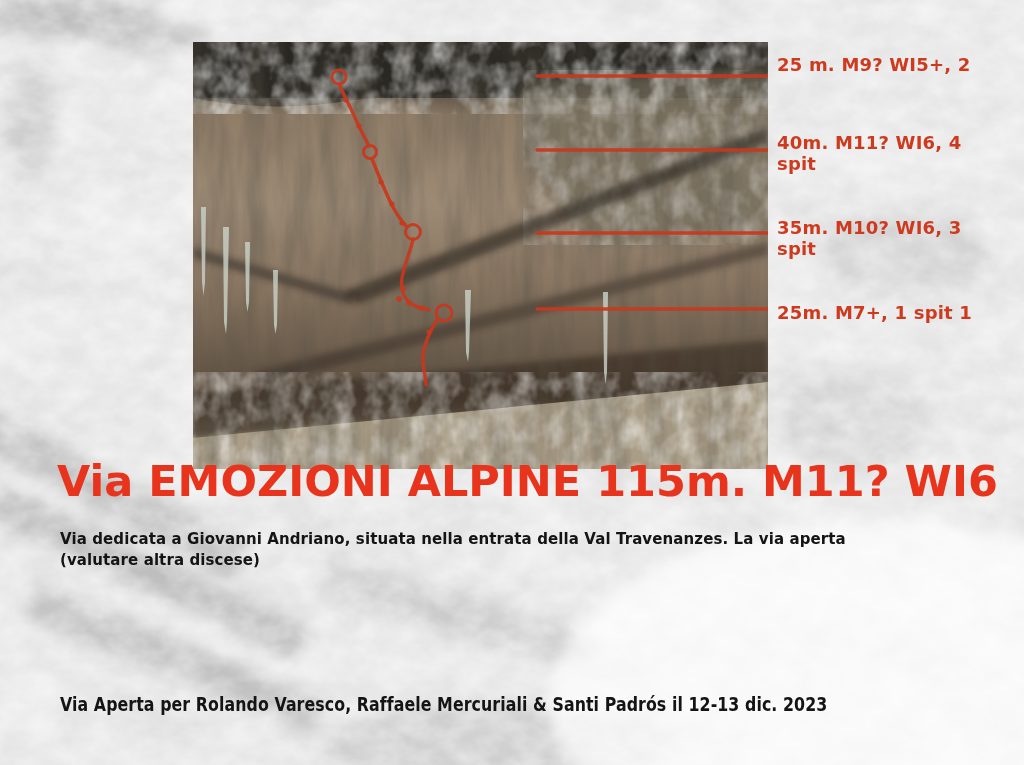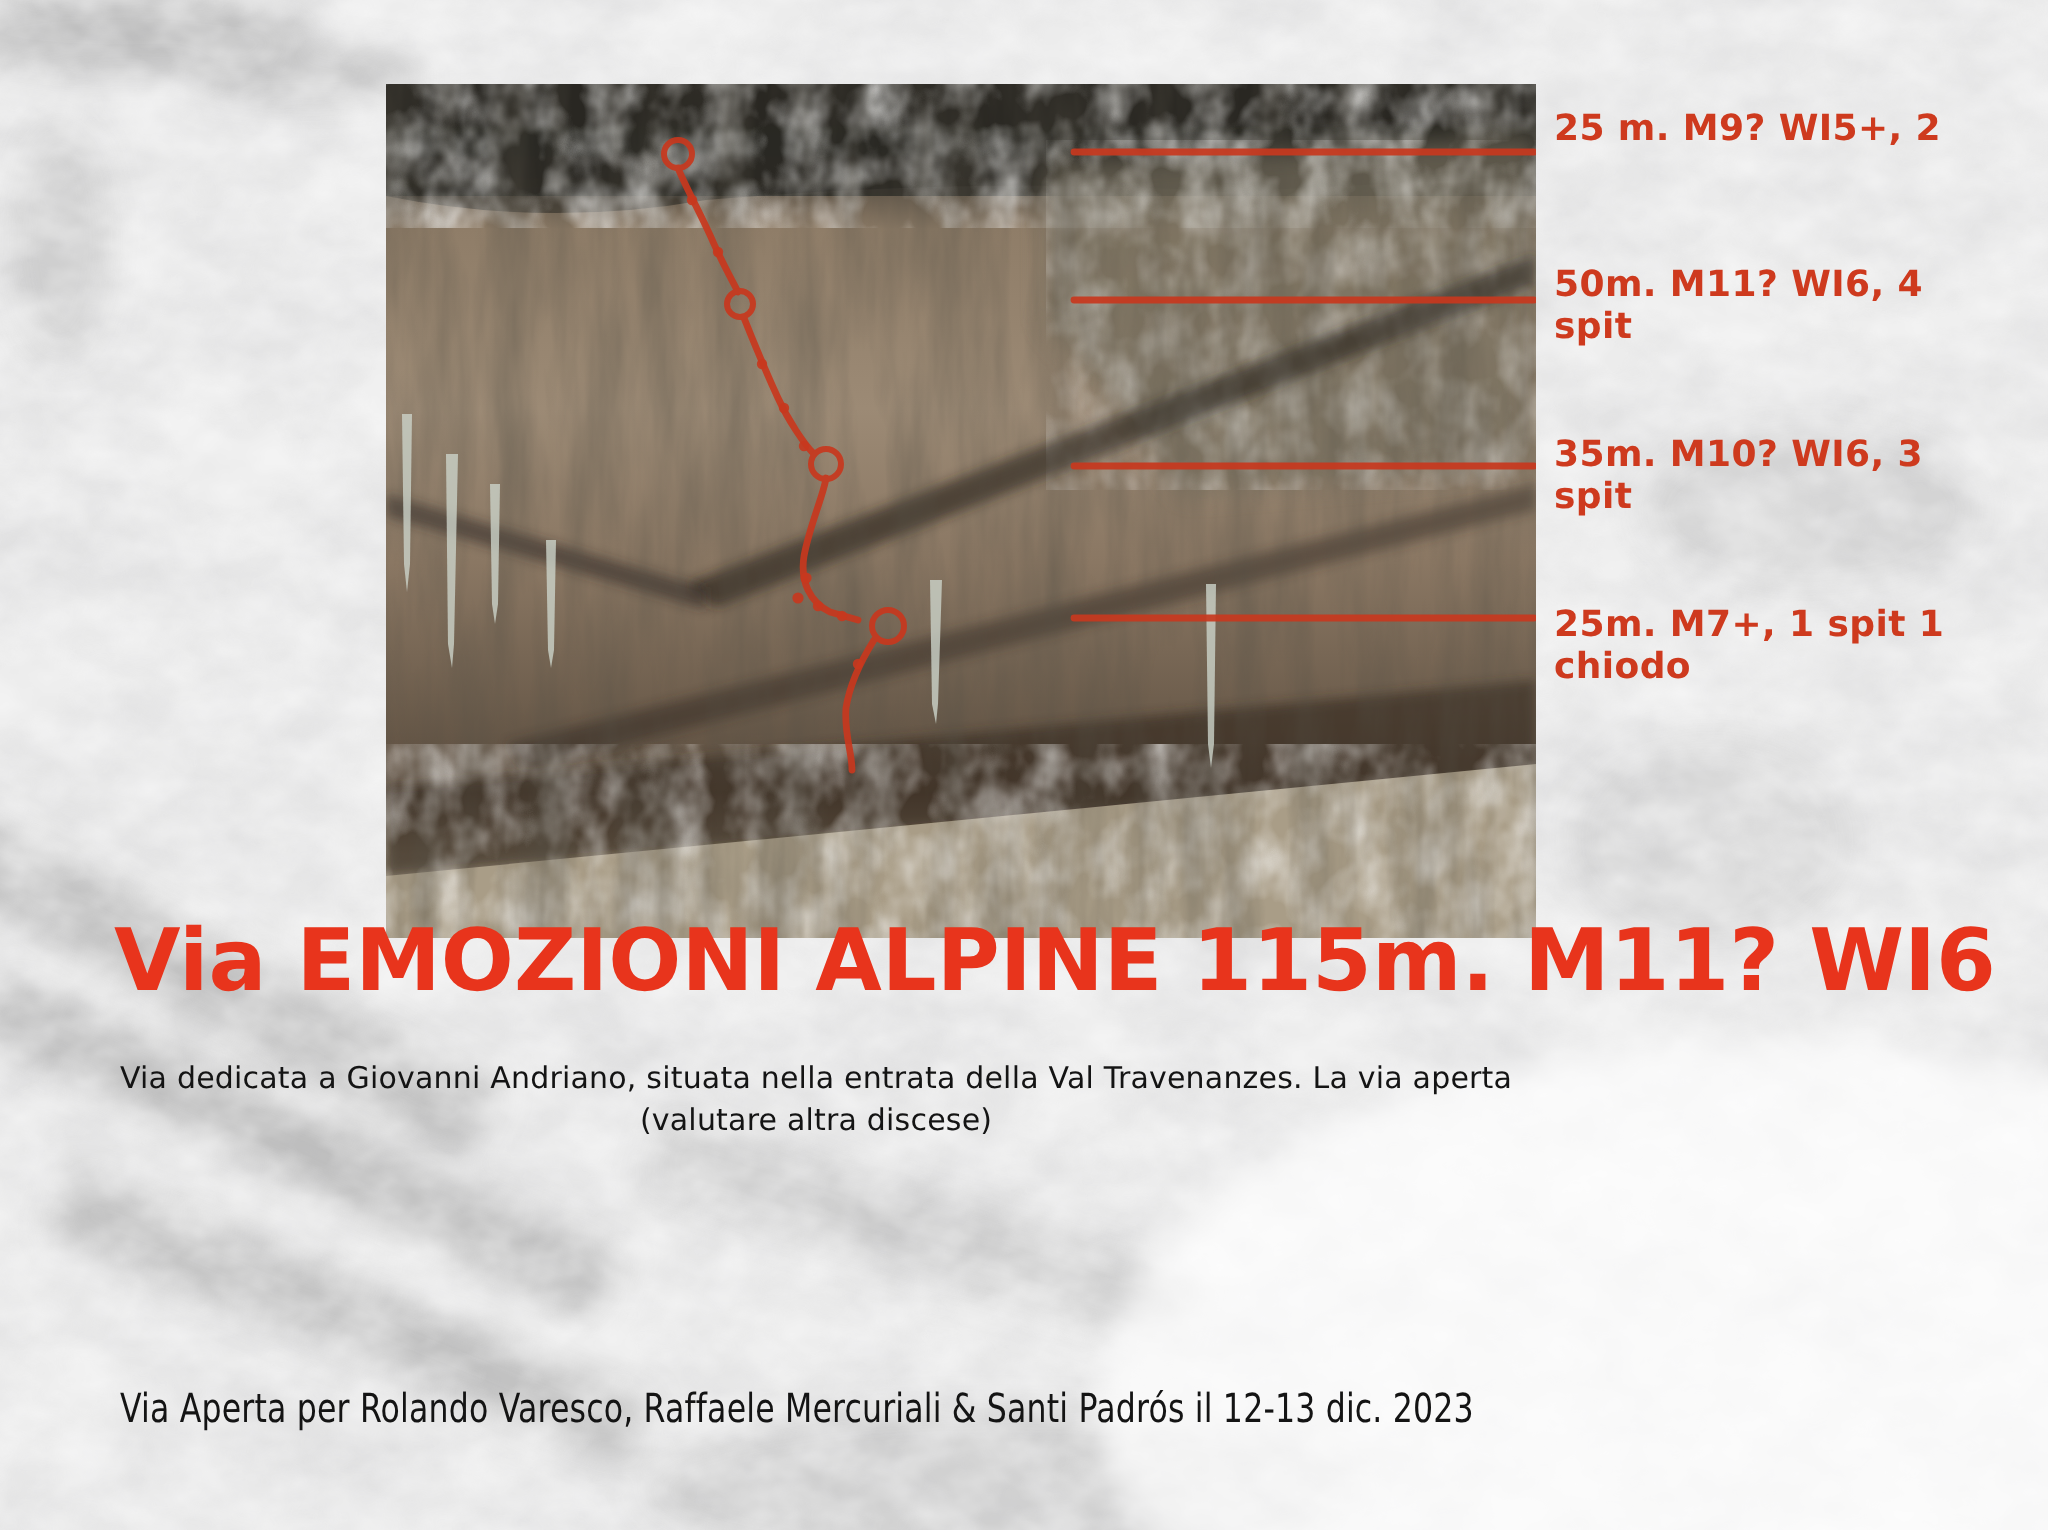--- a/index.html
+++ b/index.html
@@ -15,22 +15,22 @@
     color:#ce3a1e;font-weight:bold;font-size:18px;line-height:21px;
     letter-spacing:0.2px;white-space:nowrap;
   }
   .title{
     position:absolute;left:57px;top:456px;width:950px;
     color:#e8341c;font-weight:bold;font-size:43px;line-height:50px;
     white-space:nowrap;letter-spacing:0px;
   }
   .bodytext{
     position:absolute;left:60px;
-    color:#141414;font-weight:normal;font-size:15px;line-height:21px;
-    white-space:nowrap;letter-spacing:0.1px;text-align:center;
+    color:#141414;font-weight:bold;font-size:15px;line-height:21px;
+    white-space:nowrap;letter-spacing:0.1px;
   }
   .desc{top:529px;}
   .material{top:612px;}
   .credit{top:694px;font-size:20px;}
   .credit .squeeze{display:inline-block;transform:scaleX(0.79);transform-origin:left center;white-space:nowrap;}
 </style>
 </head>
 <body>
 
 <div class="poster">
@@ -153,30 +153,29 @@
       <circle cx="216" cy="261" r="2.6"></circle>
       <circle cx="228" cy="266" r="2.6"></circle>
       <circle cx="236" cy="290" r="2.6"></circle>
     </g>
   </svg>
 
   <div class="anno" style="top:54px">
     <div>25 m. M9? WI5+, 2</div>
   </div>
   <div class="anno" style="top:132px">
-    <div>50m. M11? WI6, 4</div>
+    <div>40m. M11? WI6, 4</div>
     <div>spit</div>
   </div>
   <div class="anno" style="top:217px">
     <div>35m. M10? WI6, 3</div>
     <div>spit</div>
   </div>
   <div class="anno" style="top:302px">
     <div>25m. M7+, 1 spit 1</div>
-    <div>chiodo</div>
   </div>
 
   <div class="title">Via EMOZIONI ALPINE 115m. M11? WI6</div>
 
   <div class="bodytext desc">
     <div>Via dedicata a Giovanni Andriano, situata nella entrata della Val Travenanzes. La via aperta</div>
     <div>(valutare altra discese)</div>
   </div>
 
 

